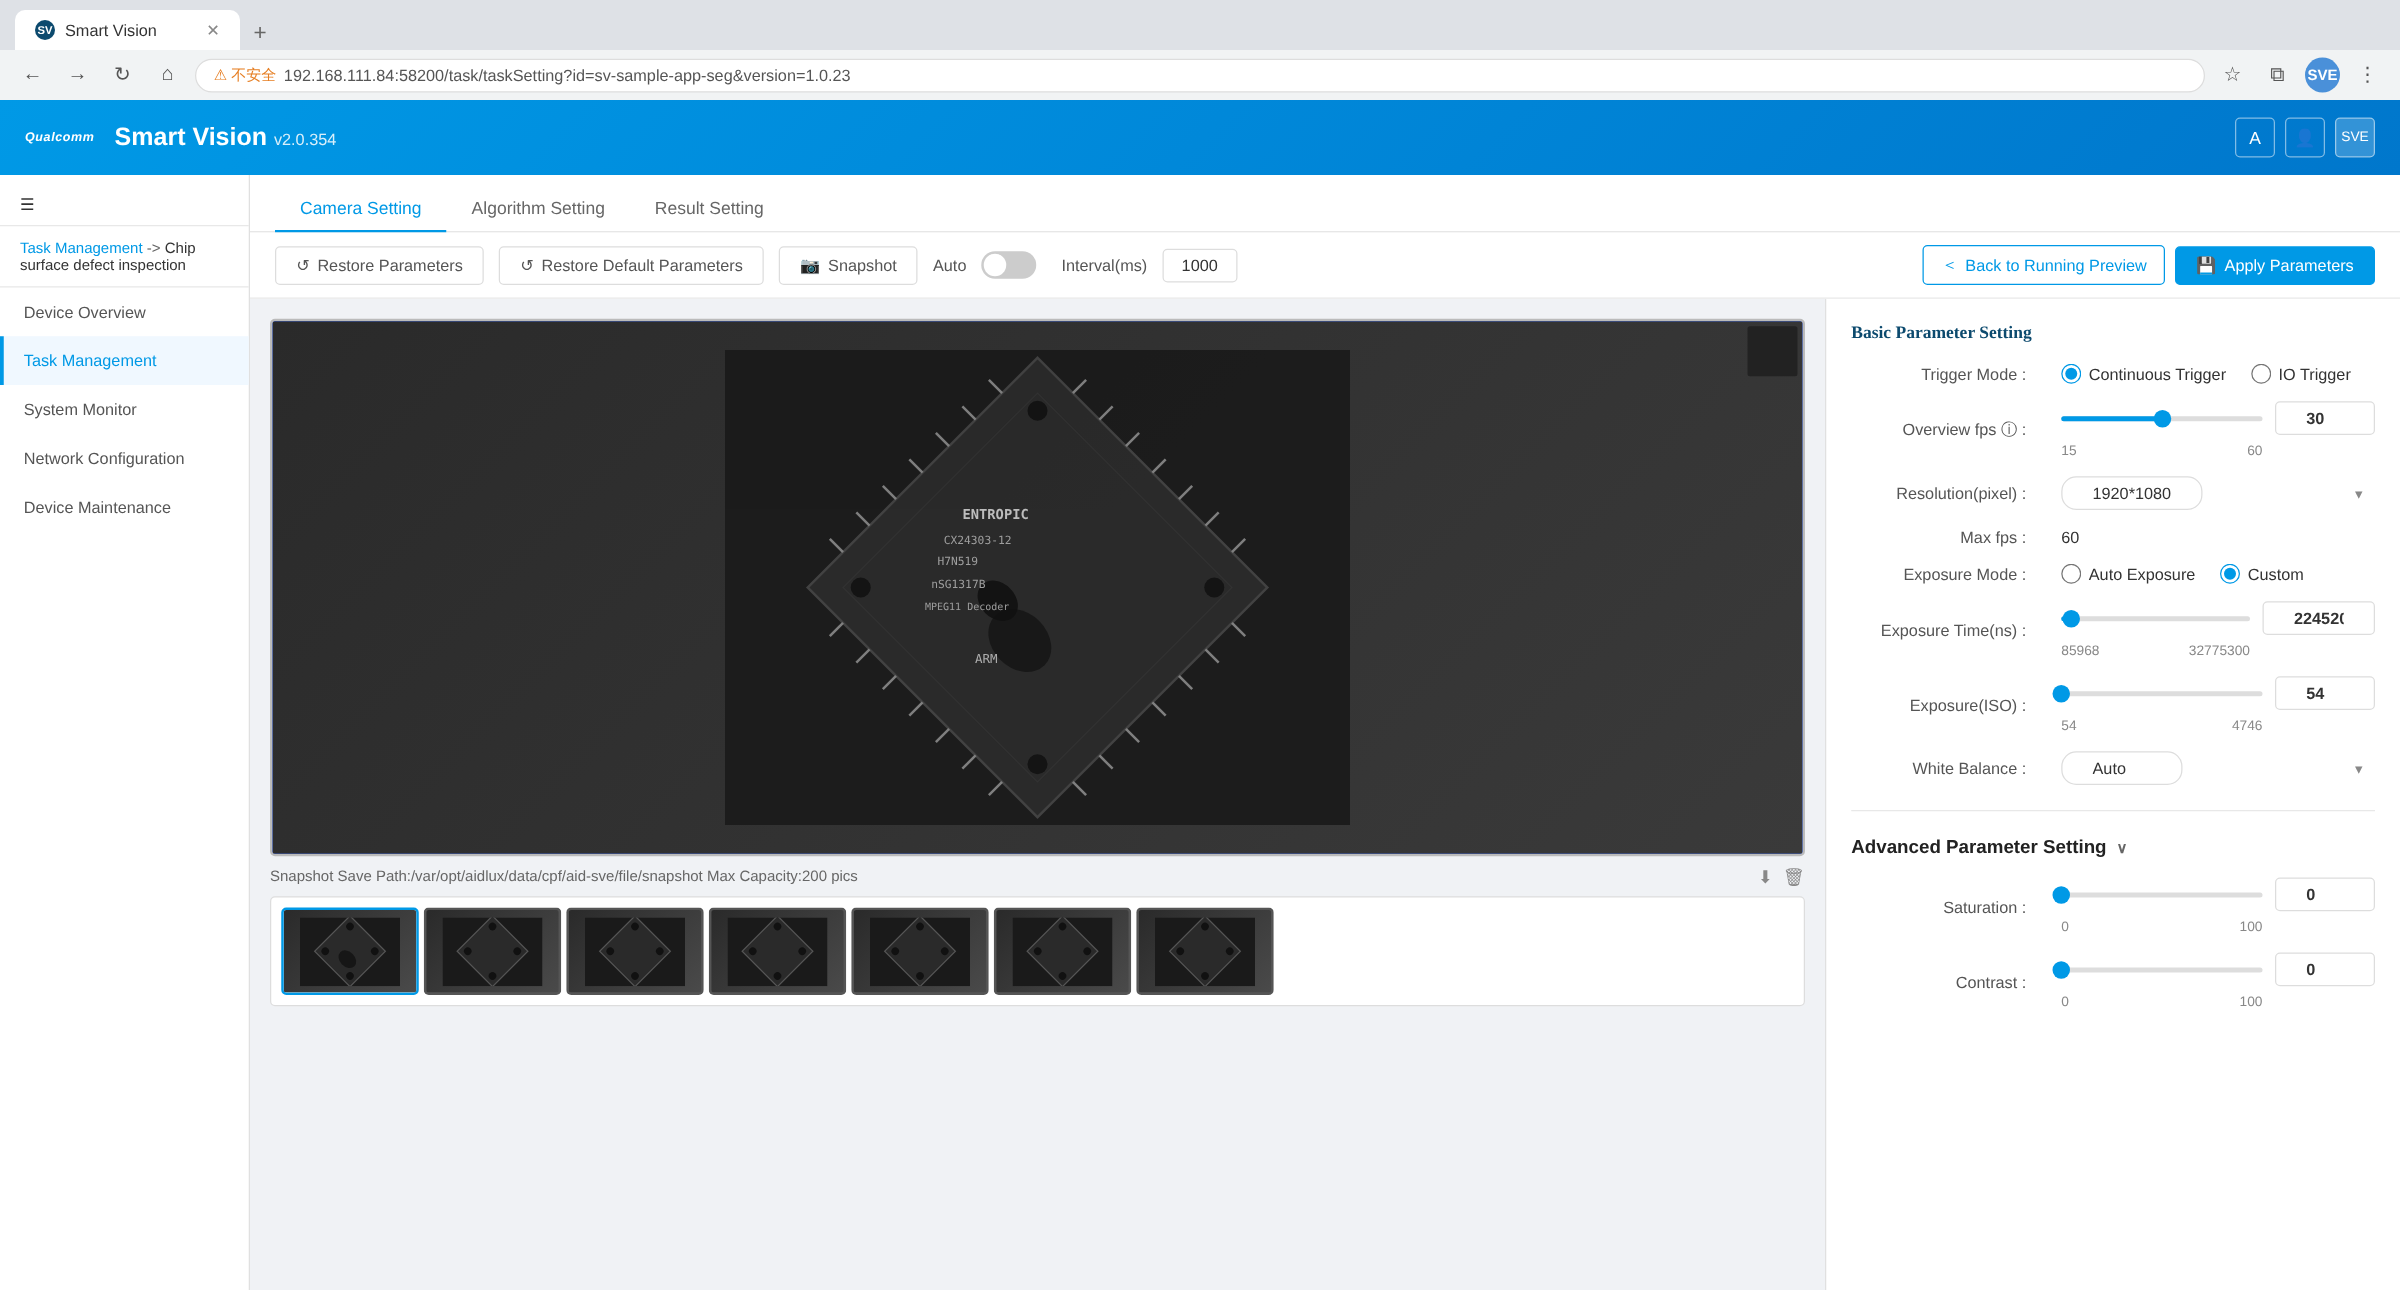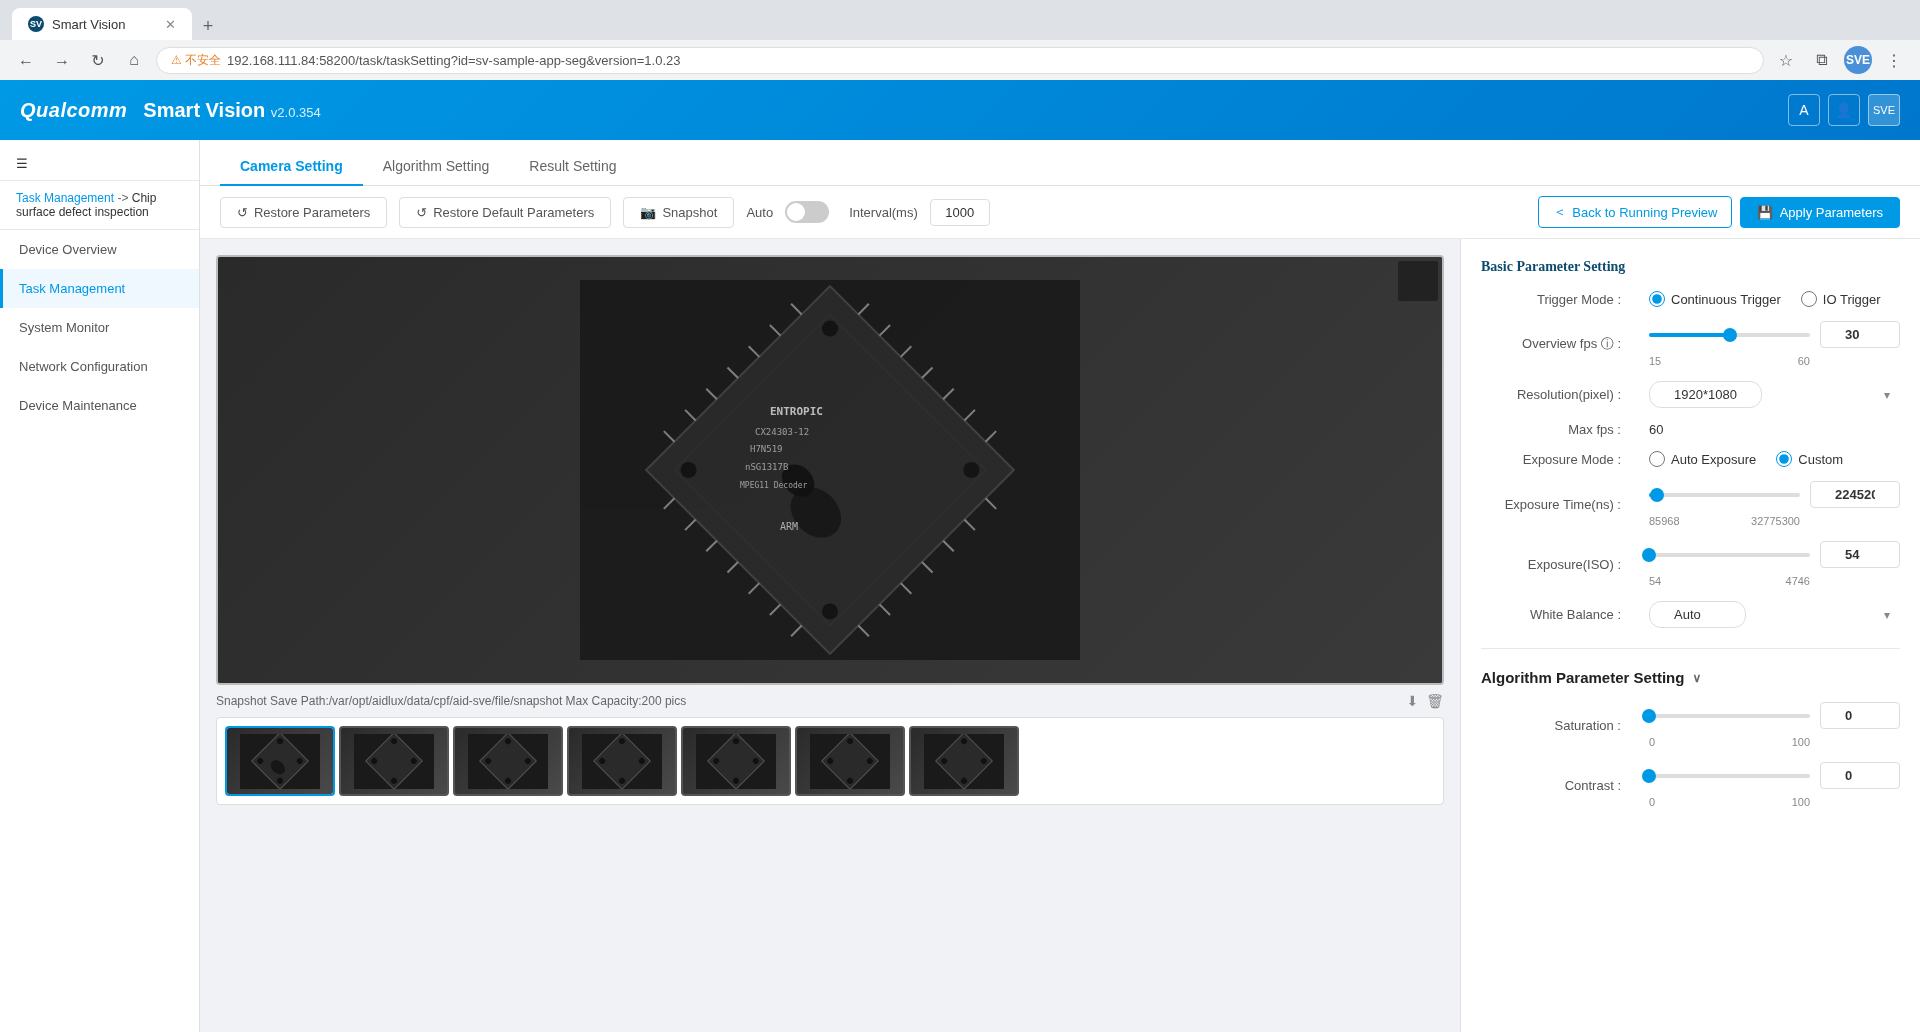--- a/index.html
+++ b/index.html
@@ -34,21 +34,21 @@
     .breadcrumb a { color:#0099e6;text-decoration:none; }
     .sidebar-nav { list-style:none; }
     .sidebar-nav li { padding:12px 16px;cursor:pointer;color:#555;font-size:13px;border-left:3px solid transparent; }
     .sidebar-nav li.active { color:#0099e6;background:#f0f8ff;border-left:3px solid #0099e6;font-weight:500; }
     .sidebar-menu-icon { margin-right:4px;display:inline-block;width:16px;height:16px;vertical-align:middle;cursor:pointer; }
 
     
     .main-content { flex:1;display:flex;flex-direction:column;overflow:hidden; }
     .tab-bar { background:#fff;border-bottom:1px solid #e0e0e0;display:flex;align-items:center;padding:0 20px; padding-top:8px; }
     .tab-item { padding:10px 20px;cursor:pointer;color:#666;font-size:14px;border-bottom:2px solid transparent;margin-bottom:-1px; }
-    .tab-item.active { color:#0099e6;border-bottom:2px solid #0099e6;font-weight:700; }
+    .tab-item.active { color:#0099e6;border-bottom:2px solid #0099e6;font-weight:400; }
 
     .toolbar { background:#fff;padding:10px 20px;display:flex;align-items:center;gap:12px;border-bottom:1px solid #e8e8e8; }
     .btn { padding:7px 16px;border-radius:4px;border:1px solid #ddd;background:#fff;cursor:pointer;font-size:13px;color:#555;display:flex;align-items:center;gap:6px; }
     .btn-primary { background:#0099e6;color:#fff;border-color:#0099e6; }
     .toolbar-right { margin-left:auto;display:flex;align-items:center;gap:8px; }
     .back-btn { color:#0099e6;background:transparent;border:1px solid #0099e6;font-size:13px;padding:6px 14px;border-radius:4px;cursor:pointer;display:flex;align-items:center;gap:6px; }
 
     .toggle-switch { position:relative;width:44px;height:22px;display:inline-block; }
     .toggle-switch input { opacity:0;width:0;height:0; }
     .toggle-slider { position:absolute;cursor:pointer;top:0;left:0;right:0;bottom:0;background:#ccc;border-radius:22px;transition:.3s; }
@@ -93,21 +93,21 @@
     .select-wrapper::after { content:'▾';position:absolute;right:10px;top:50%;transform:translateY(-50%);color:#888;pointer-events:none;font-size:12px; }
     .max-fps-val { font-size:13px;color:#333;font-weight:500; }
 
     .section-divider { border-top:1px solid #e8e8e8;margin:20px 0; }
     .advanced-title { font-size:15px;font-weight:600;color:#222;display:flex;align-items:center;gap:8px;cursor:pointer;margin-bottom:16px; }
     .advanced-title .chevron { font-size:12px;color:#666; }
 
     .interval-input { width:60px;border:1px solid #ddd;border-radius:4px;padding:5px 8px;font-size:13px;text-align:center;color:#333; }
 
     
-    .qualcomm-logo { font-size:20px;font-weight:bold;color:#fff;font-style:italic;letter-spacing:0.5px; }
+    .qualcomm-logo { font-size:10px;font-weight:bold;color:#fff;font-style:italic;letter-spacing:0.5px; }
 
     
     .chip-svg { opacity:0.9; }
 
     .image-corner { position:absolute;top:4px;right:4px;width:40px;height:40px;background:#222;border-radius:2px; }
   </style>
 </head>
 <body>
 
 <div>
@@ -510,21 +510,21 @@
                 <option>Daylight</option>
                 <option>Cloudy</option>
               </select>
             </div>
           </div>
         </div>
 
         <div class="section-divider"></div>
 
         <div class="advanced-title">
-          <span>Algorithm Parameter Setting</span>
+          <span>Advanced Parameter Setting</span>
           <span class="chevron">∨</span>
         </div>
 
         <div class="param-row">
           <div class="param-label">Saturation :</div>
           <div class="param-control" style="flex-direction:column;align-items:flex-start;gap:4px;">
             <div style="display:flex;align-items:center;gap:10px;width:100%;">
               <div style="flex:1;position:relative;">
                 <div class="slider-track">
                   <div class="slider-fill" style="width:0%;"></div>

